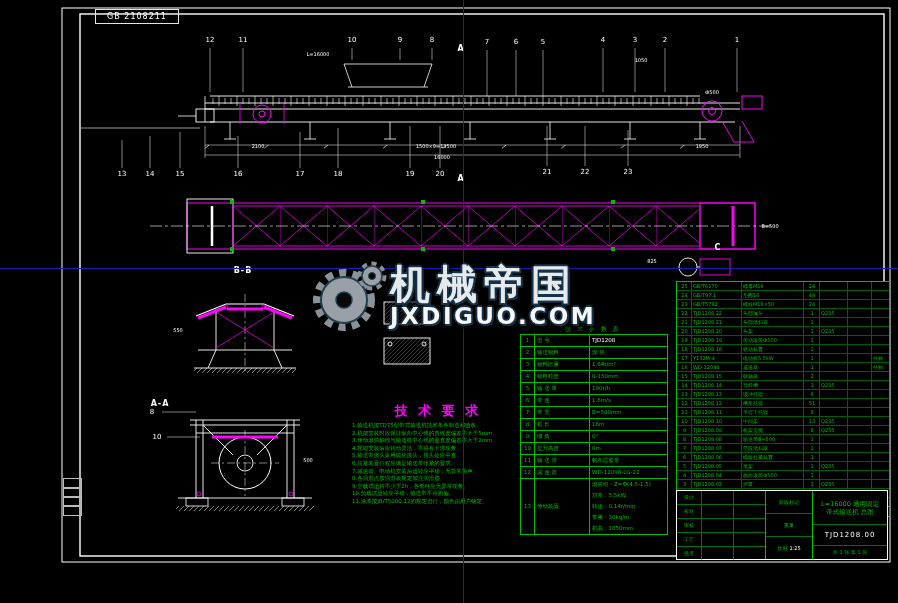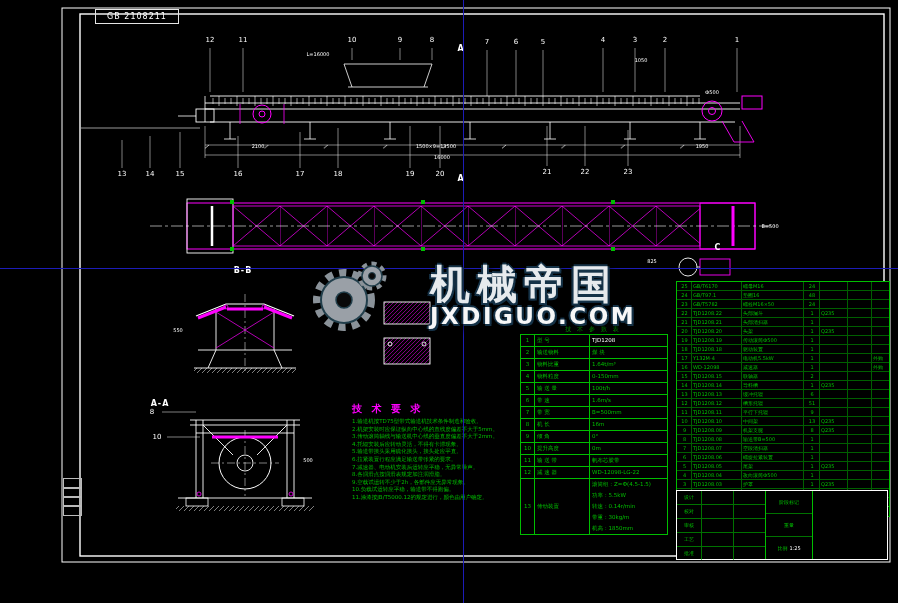--- a/index.html
+++ b/index.html
@@ -22,21 +22,21 @@
   .pt-rows div.pt-row:first-of-type{border-top:none;}
   .pt-rows div.pt-row:first-of-type .pt-value{color:#fff;}
   .pt-no{width:13px;text-align:center;border-right:1px solid #00be00;flex:none;}
   .pt-label{width:52px;padding-left:2px;border-right:1px solid #00be00;flex:none;white-space:nowrap;overflow:hidden;}
   .pt-value{flex:1;padding-left:2px;white-space:nowrap;overflow:hidden;}
   .pt-big{height:55px;line-height:11px;}
   .pt-big .pt-no,.pt-big .pt-label{line-height:55px;}
   .pt-line{height:11px;line-height:11px;white-space:nowrap;overflow:hidden;}
   
   .notes{position:absolute;left:352px;top:402px;width:172px;z-index:4;}
-  .notes-title{color:#ff00ff;font-size:10px;font-weight:bold;text-align:left;letter-spacing:3px;margin-bottom:2px;}
+  .notes-title{color:#ff00ff;font-size:13px;font-weight:bold;text-align:center;letter-spacing:3px;margin-bottom:2px;}
   .note-line{color:#00be00;font-size:5.5px;line-height:7.6px;white-space:nowrap;overflow:hidden;}
   
   .bom{position:absolute;left:676px;top:281px;width:212px;z-index:4;border:1px solid #00be00;background:#000;}
   .bom-row{display:flex;height:8px;line-height:8px;font-size:5px;color:#00be00;border-top:1px solid rgba(0,190,0,.5);}
   .bom-rows div.bom-row:first-of-type{border-top:none;}
   .bom-head{height:9px;line-height:9px;font-weight:bold;border-top:1px solid #00be00;}
   .bc{border-right:1px solid rgba(0,190,0,.5);white-space:nowrap;overflow:hidden;padding-left:1px;flex:none;}
   .bc0{width:13px;text-align:center;}
   .bc1{width:48px;}
   .bc2{width:60px;}
@@ -56,21 +56,21 @@
   .tb-mid{width:46px;border-right:1px solid #00be00;display:flex;flex-direction:column;text-align:center;}
   .tb-mid-cell{flex:1;border-bottom:1px solid rgba(0,190,0,.6);display:flex;align-items:center;justify-content:center;gap:2px;}
   .tb-mid-cell:last-child{border-bottom:none;}
   .tb-scale{color:#fff;}
   .tb-right{flex:1;display:flex;flex-direction:column;}
   .tb-name{flex:1;display:flex;flex-direction:column;align-items:center;justify-content:center;font-size:6.5px;line-height:8px;border-bottom:1px solid rgba(0,190,0,.6);}
   .tb-no{height:20px;line-height:20px;text-align:center;color:#fff;font-size:7px;letter-spacing:1px;border-bottom:1px solid rgba(0,190,0,.6);}
   .tb-sheet{height:13px;line-height:13px;text-align:center;font-size:5px;}
   
   .watermark{position:absolute;left:306px;top:256px;width:316px;height:82px;z-index:6;display:flex;align-items:center;
-             opacity:.97;filter:drop-shadow(3px 4px 3px rgba(0,0,0,.75));gap:40px;}
+             opacity:.97;filter:drop-shadow(3px 4px 3px rgba(0,0,0,.75));}
   .wm-gears{flex:none;}
   .wm-text{margin-left:2px;}
   .wm-title{font-size:40px;font-weight:bold;color:#eef2f5;letter-spacing:7px;line-height:38px;
             text-shadow:-2px 0 0 #16344a,2px 0 0 #16344a,0 -2px 0 #16344a,0 2px 0 #16344a,2px 2px 0 #16344a,-2px 2px 0 #16344a;}
   .wm-domain{font-size:23px;font-weight:bold;color:#ffffff;letter-spacing:2.5px;line-height:26px;
             text-shadow:-2px 0 0 #16344a,2px 0 0 #16344a,0 -2px 0 #16344a,0 2px 0 #16344a,2px 2px 0 #16344a;}
   
   .crosshair-v{position:absolute;left:463px;top:0;width:1px;height:603px;background:#1c1cb8;z-index:5;}
   .crosshair-h{position:absolute;left:0;top:268px;width:898px;height:1px;background:#1c1cb8;z-index:5;}
 </style>
@@ -759,20 +759,28 @@
         </div>
       </div>
     <div class="tb-mid">
       <div class="tb-mid-cell">阶段标记</div>
       <div class="tb-mid-cell">重量</div>
       <div class="tb-mid-cell">
         <span>比例</span>
         <span class="tb-scale">1:25</span>
       </div>
     </div>
+    <div class="tb-right">
+      <div class="tb-name">
+        <div>L=16000 通用固定</div>
+        <div>带式输送机 总图</div>
+      </div>
+      <div class="tb-no">TJD1208.00</div>
+      <div class="tb-sheet">共 1 张  第 1 张</div>
+    </div>
   </div>
 
   <div class="watermark">
     <svg class="wm-gears" width="82" height="82" viewBox="0 0 82 82">
       <circle cx="38" cy="44" r="26" fill="none" stroke="#8f979e" stroke-width="10" stroke-dasharray="7 6"></circle>
       <circle cx="38" cy="44" r="23" fill="#9fa6ad" stroke="#24424f" stroke-width="2"></circle>
       <circle cx="38" cy="44" r="8" fill="#0a0a0a" stroke="#24424f" stroke-width="1.5"></circle>
       <circle cx="66" cy="20" r="11" fill="none" stroke="#8f979e" stroke-width="7" stroke-dasharray="4.5 4"></circle>
       <circle cx="66" cy="20" r="10" fill="#9fa6ad" stroke="#24424f" stroke-width="1.5"></circle>
       <circle cx="66" cy="20" r="3.5" fill="#0a0a0a" stroke="#24424f" stroke-width="1"></circle>

